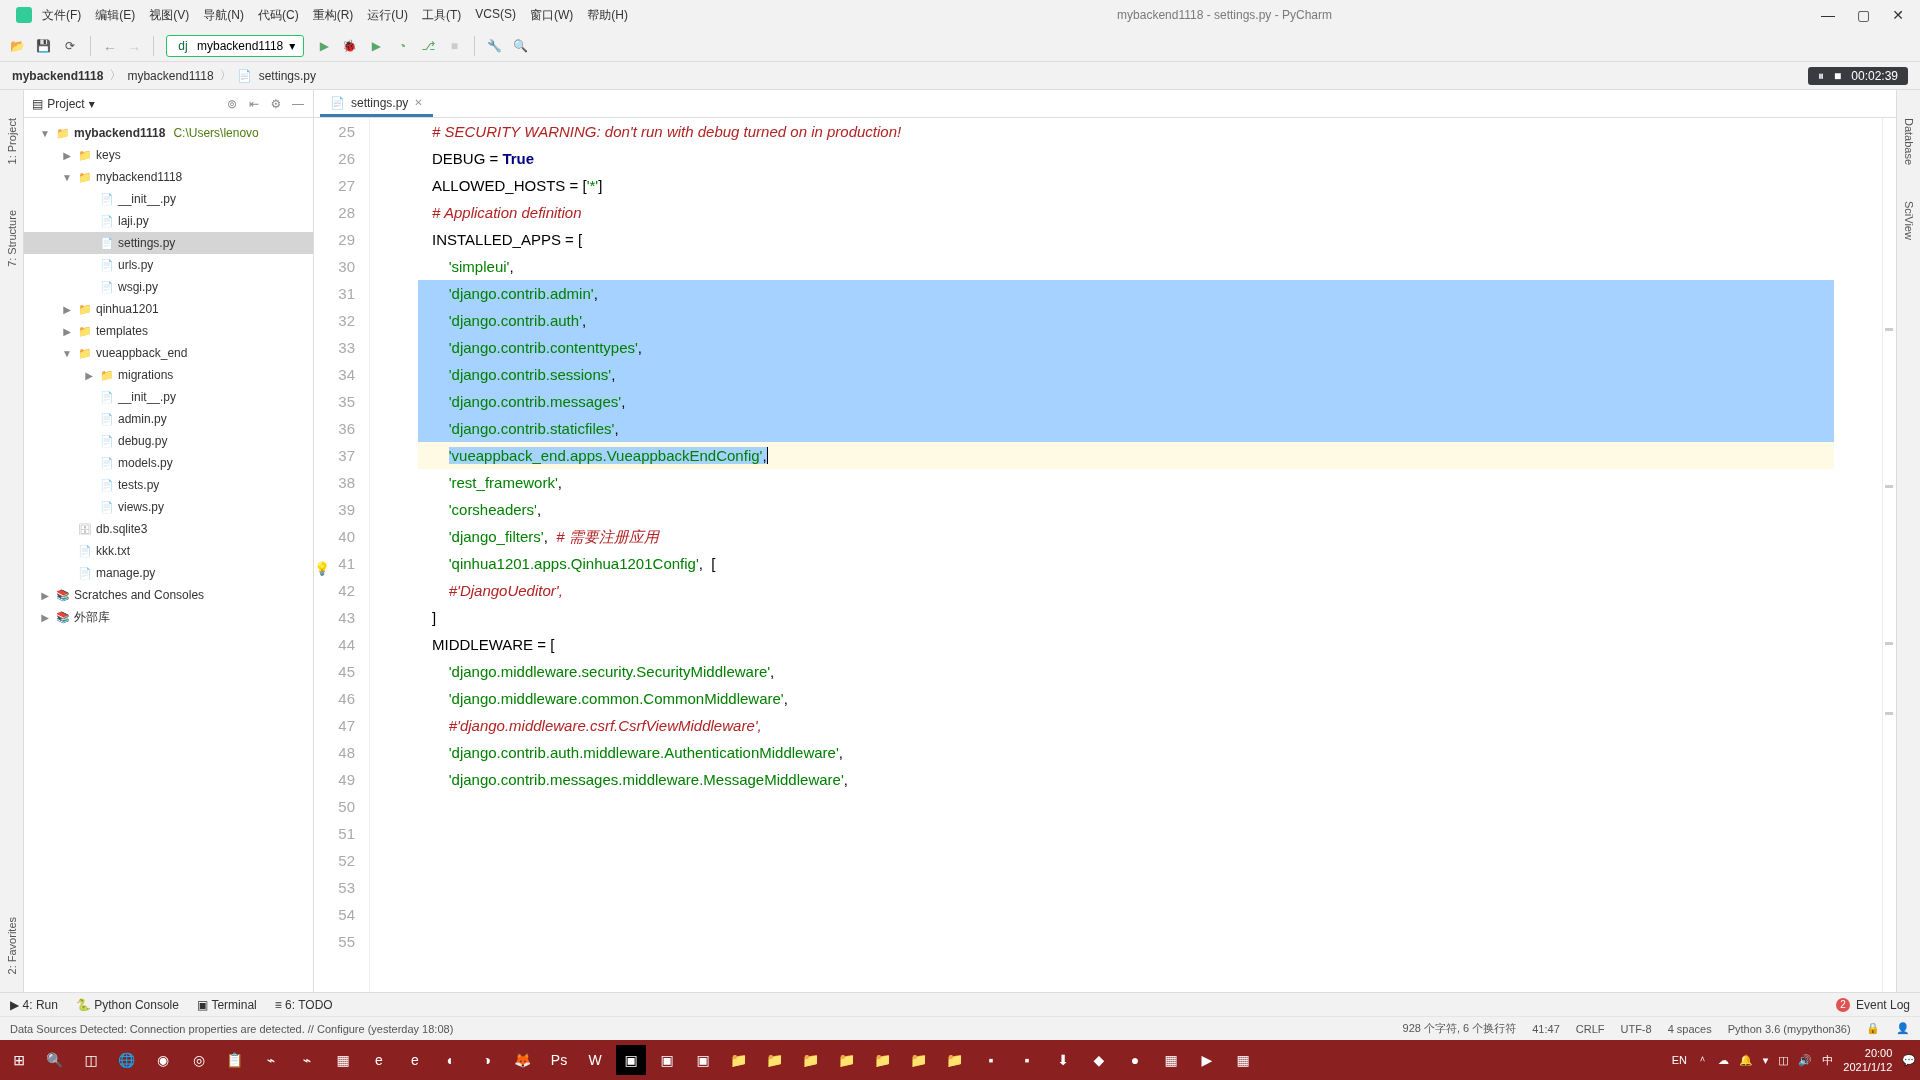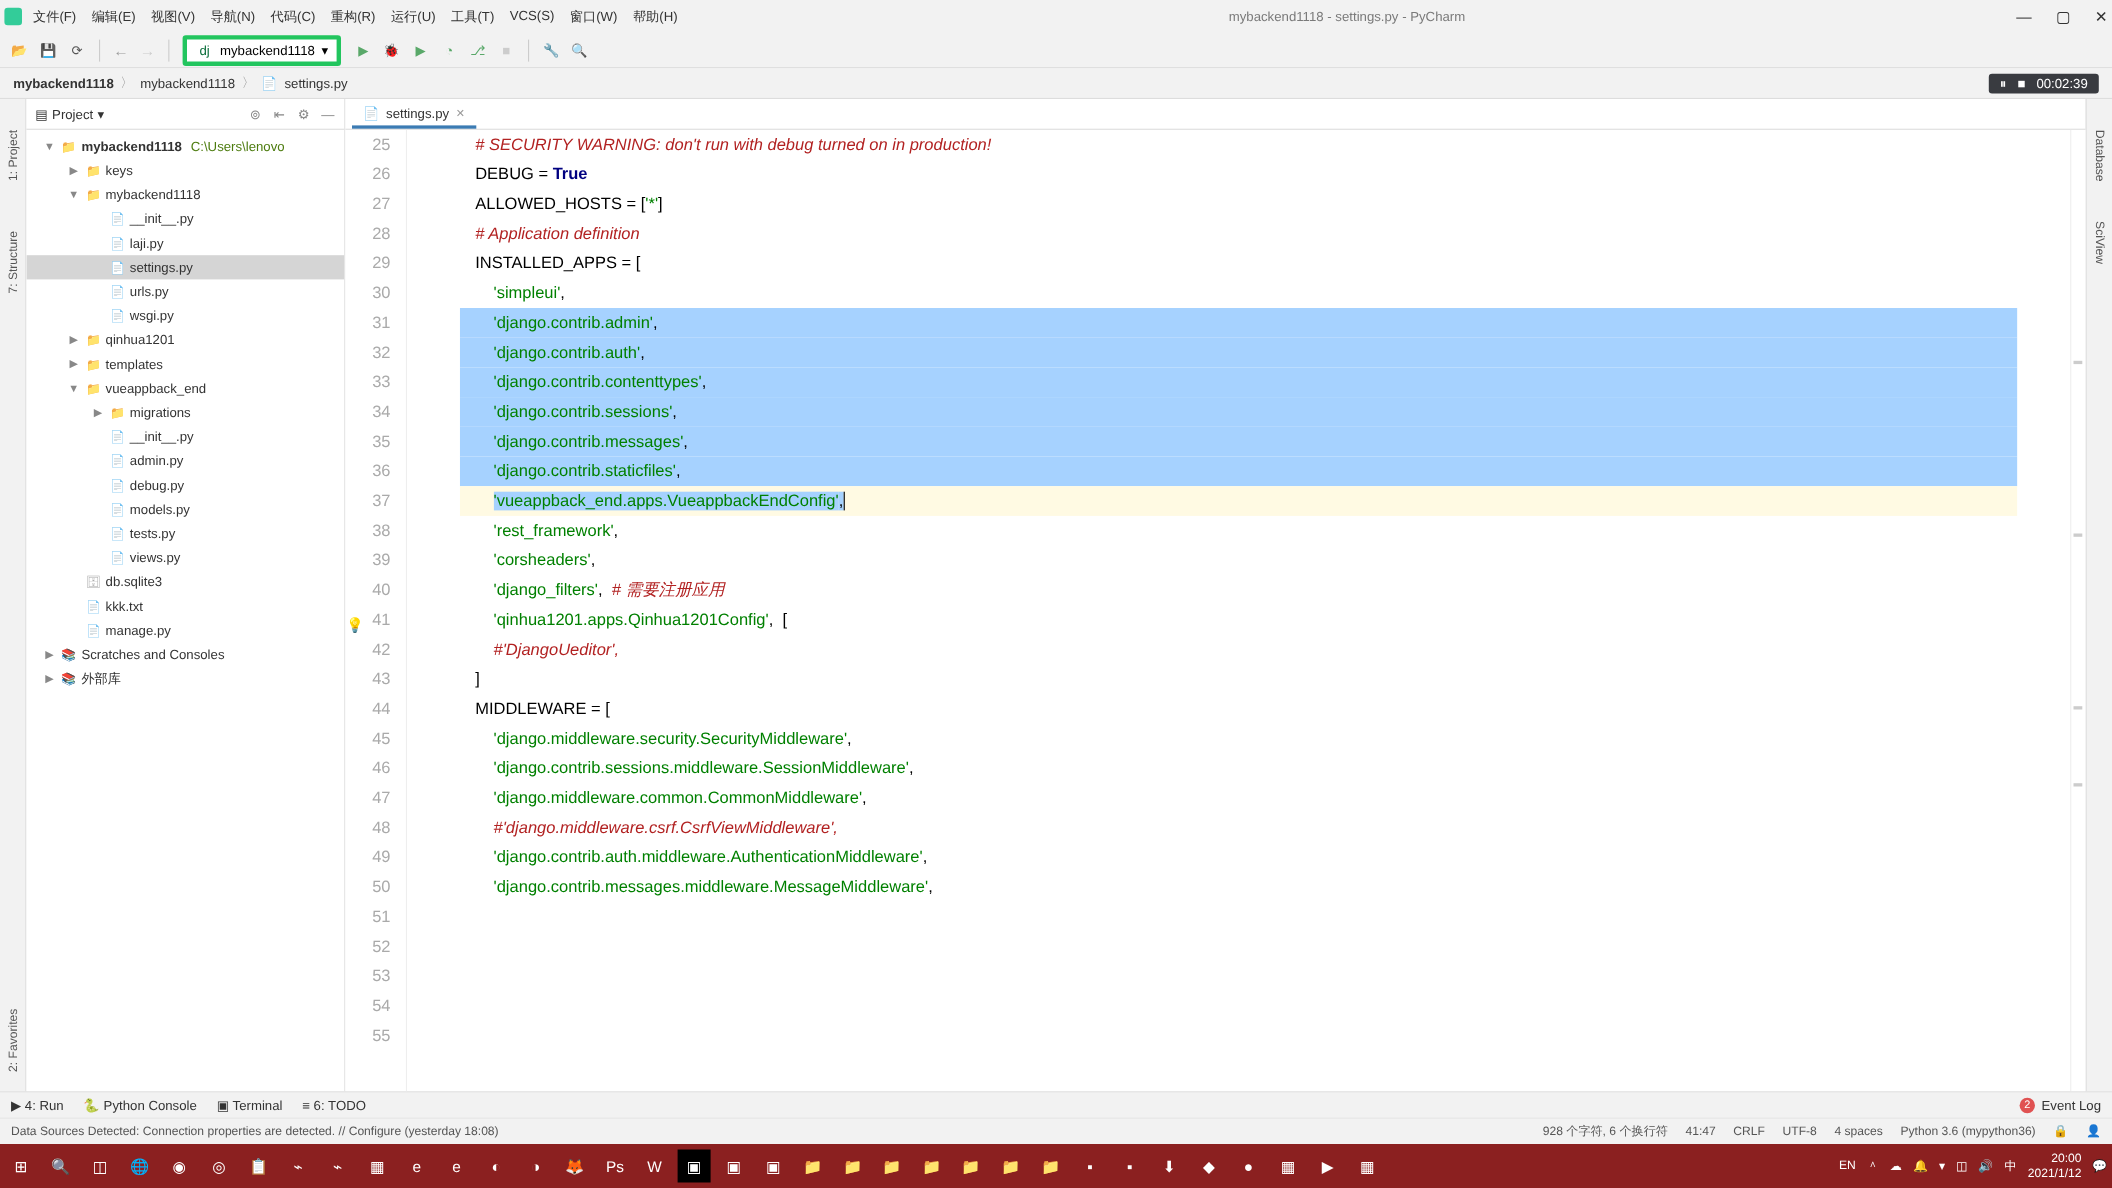--- a/index.html
+++ b/index.html
@@ -1,30 +1,30 @@
 <!DOCTYPE html>
 <html><head>
 <meta charset="utf-8">
 <style>
 * { margin: 0; padding: 0; box-sizing: border-box; font-family: "Microsoft YaHei", Arial, sans-serif; }
 body { width: 1920px; height: 1080px; background: #f2f2f2; overflow: hidden; font-size: 12px; }
 
-.titlebar { height: 30px; background: #f2f2f2; display: flex; align-items: center; padding: 0 4px; }
+.titlebar { height: 30px; background: #f2f2f2; display: flex; align-items: center; padding: 0 16px; }
 .titlebar .logo { width: 16px; height: 16px; background: #3c9; border-radius: 3px; margin-right: 10px; }
 .titlebar .menus { display: flex; gap: 14px; color: #333; }
 .titlebar .titletext { flex: 1; text-align: center; color: #7a7a7a; }
 .titlebar .winbtns { display: flex; gap: 22px; color: #333; font-size: 14px; }
 
 .toolbar { height: 32px; background: #f2f2f2; display: flex; align-items: center; padding: 0 10px; gap: 12px; border-bottom: 1px solid #ddd; }
 .toolbar .grp { display: flex; gap: 10px; align-items: center; }
 .toolbar .sep { width: 1px; height: 20px; background: #ccc; }
 .toolbar .icon { width: 16px; height: 16px; display: inline-flex; align-items: center; justify-content: center; color: #555; }
 .toolbar .icon.green { color: #59a869; }
 .toolbar .arrow { color: #999; font-size: 14px; }
-.toolbar .runconfig { display: flex; align-items: center; border: 4px solid #22c55e; border-radius: 3px; padding: 2px 8px; gap: 6px; background: #fff; }
+.toolbar .runconfig { display: flex; align-items: center; border: 1px solid #22c55e; border-radius: 3px; padding: 2px 8px; gap: 6px; background: #fff; }
 
 .breadcrumbs { height: 28px; background: #f2f2f2; display: flex; align-items: center; padding: 0 12px; gap: 6px; color: #333; border-bottom: 1px solid #ddd; }
 .breadcrumbs .chev { color: #999; }
 .breadcrumbs .right { margin-left: auto; display: flex; align-items: center; gap: 8px; }
 .breadcrumbs .timerbox { background: #393b40; color: #fff; padding: 2px 10px; border-radius: 3px; display: flex; align-items: center; gap: 10px; font-family: Consolas, monospace; }
 
 .main { display: flex; height: calc(100% - 30px - 32px - 28px - 24px - 24px - 40px); }
 
 .leftgutter { width: 24px; background: #f2f2f2; border-right: 1px solid #ddd; display: flex; flex-direction: column; align-items: center; padding-top: 20px; gap: 30px; }
 .leftgutter .vtab { writing-mode: vertical-rl; transform: rotate(180deg); color: #555; font-size: 11px; padding: 8px 0; }
@@ -362,21 +362,20 @@
           <div class="line caretline"><span class="c-plain">    </span><span class="c-str selspan">'vueappback_end.apps.VueappbackEndConfig'</span><span class="c-plain selspan">,</span><span class="c-caret"></span></div>
           <div class="line"><span class="c-plain">    </span><span class="c-str">'rest_framework'</span><span class="c-plain">,</span></div>
           <div class="line"><span class="c-plain">    </span><span class="c-str">'corsheaders'</span><span class="c-plain">,</span></div>
           <div class="line"><span class="c-plain">    </span><span class="c-str">'django_filters'</span><span class="c-plain">,  </span><span class="c-comment"># 需要注册应用</span></div>
           <div class="line"><span class="c-plain">    </span><span class="c-str">'qinhua1201.apps.Qinhua1201Config'</span><span class="c-plain">,  [</span></div>
           <div class="line"><span class="c-plain">    </span><span class="c-comment">#'DjangoUeditor',</span></div>
           <div class="line"><span class="c-plain">]</span></div>
           <div class="line"></div>
           <div class="line"><span class="c-plain">MIDDLEWARE = [</span></div>
           <div class="line"><span class="c-plain">    </span><span class="c-str">'django.middleware.security.SecurityMiddleware'</span><span class="c-plain">,</span></div>
-          <div class="line"><span class="c-plain">    </span><span class="c-str">'django.contrib.sessions.middleware.SessionMiddleware'</span><span class="c-plain">,</span></div>
           <div class="line"><span class="c-plain">    </span><span class="c-str">'django.middleware.common.CommonMiddleware'</span><span class="c-plain">,</span></div>
           <div class="line"><span class="c-plain">    </span><span class="c-comment">#'django.middleware.csrf.CsrfViewMiddleware',</span></div>
           <div class="line"><span class="c-plain">    </span><span class="c-str">'django.contrib.auth.middleware.AuthenticationMiddleware'</span><span class="c-plain">,</span></div>
           <div class="line"><span class="c-plain">    </span><span class="c-str">'django.contrib.messages.middleware.MessageMiddleware'</span><span class="c-plain">,</span></div>
         </div>
       <div class="errstripe">
         <div class="mark" style="top:24%"></div>
         <div class="mark" style="top:42%"></div>
         <div class="mark" style="top:60%"></div>
         <div class="mark" style="top:68%"></div>

